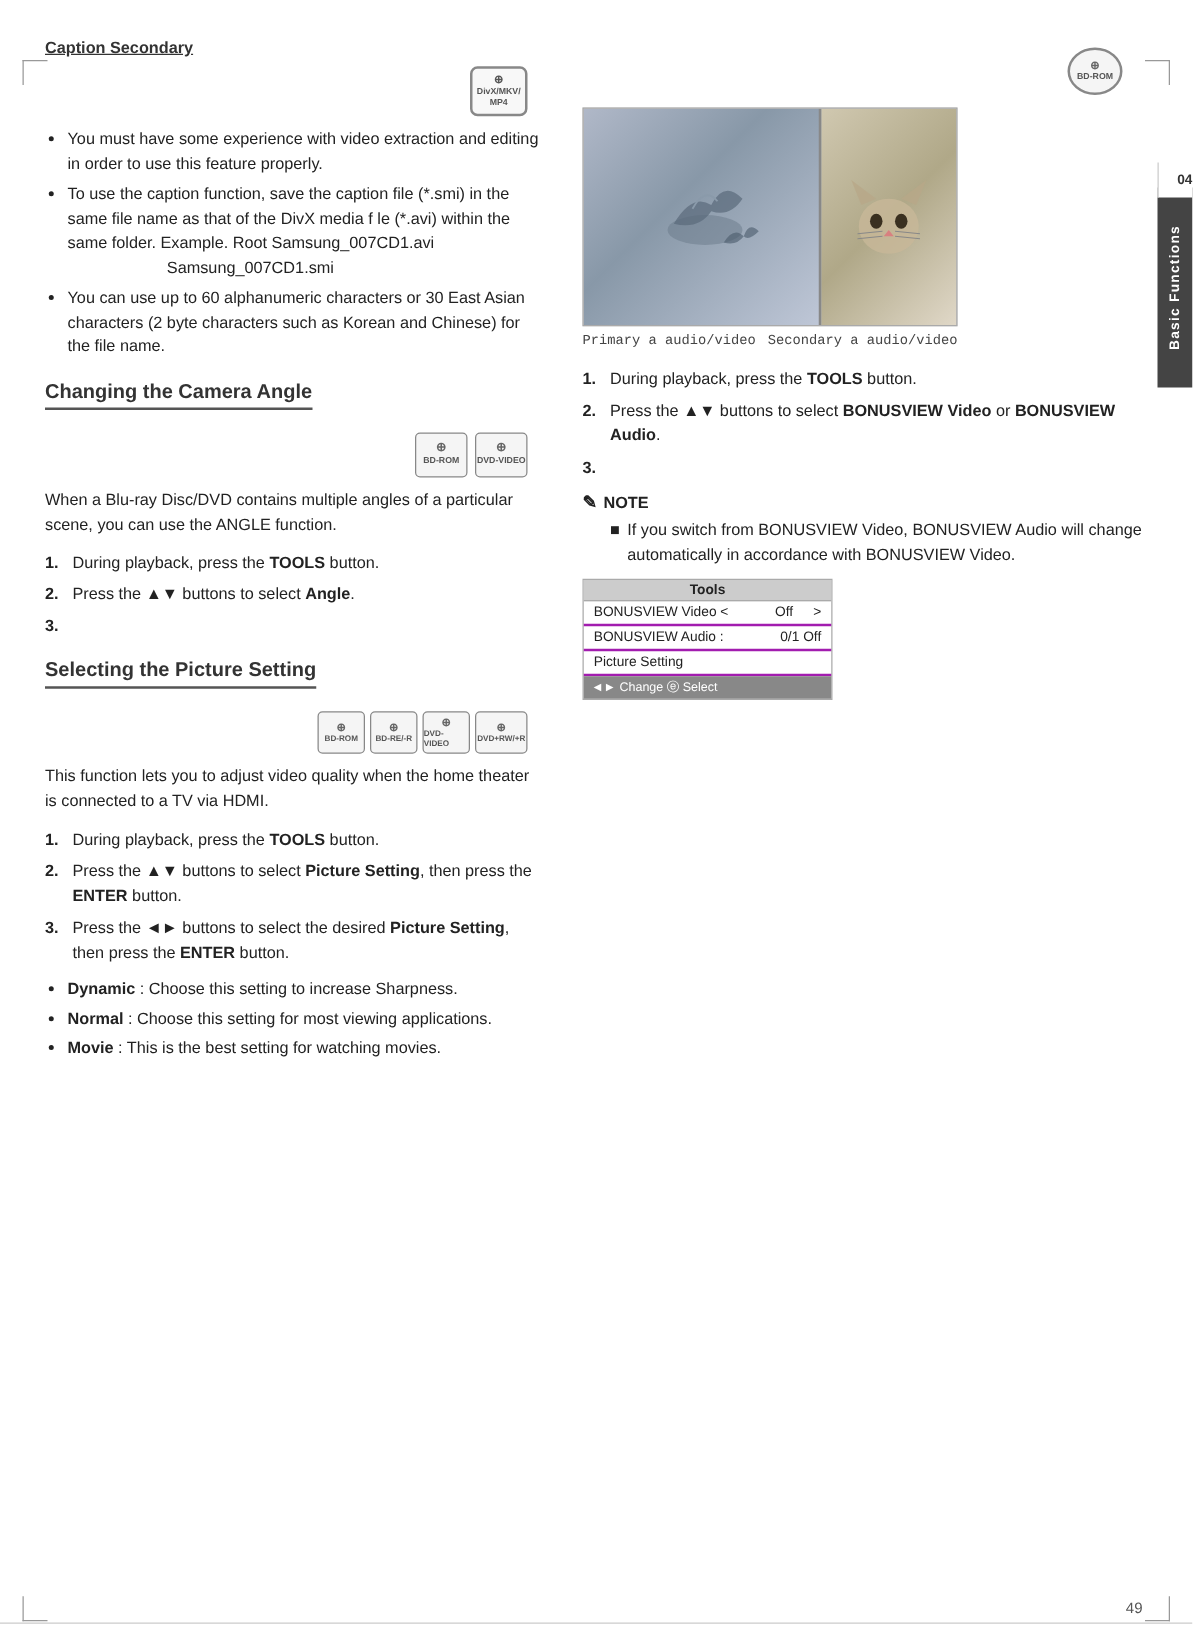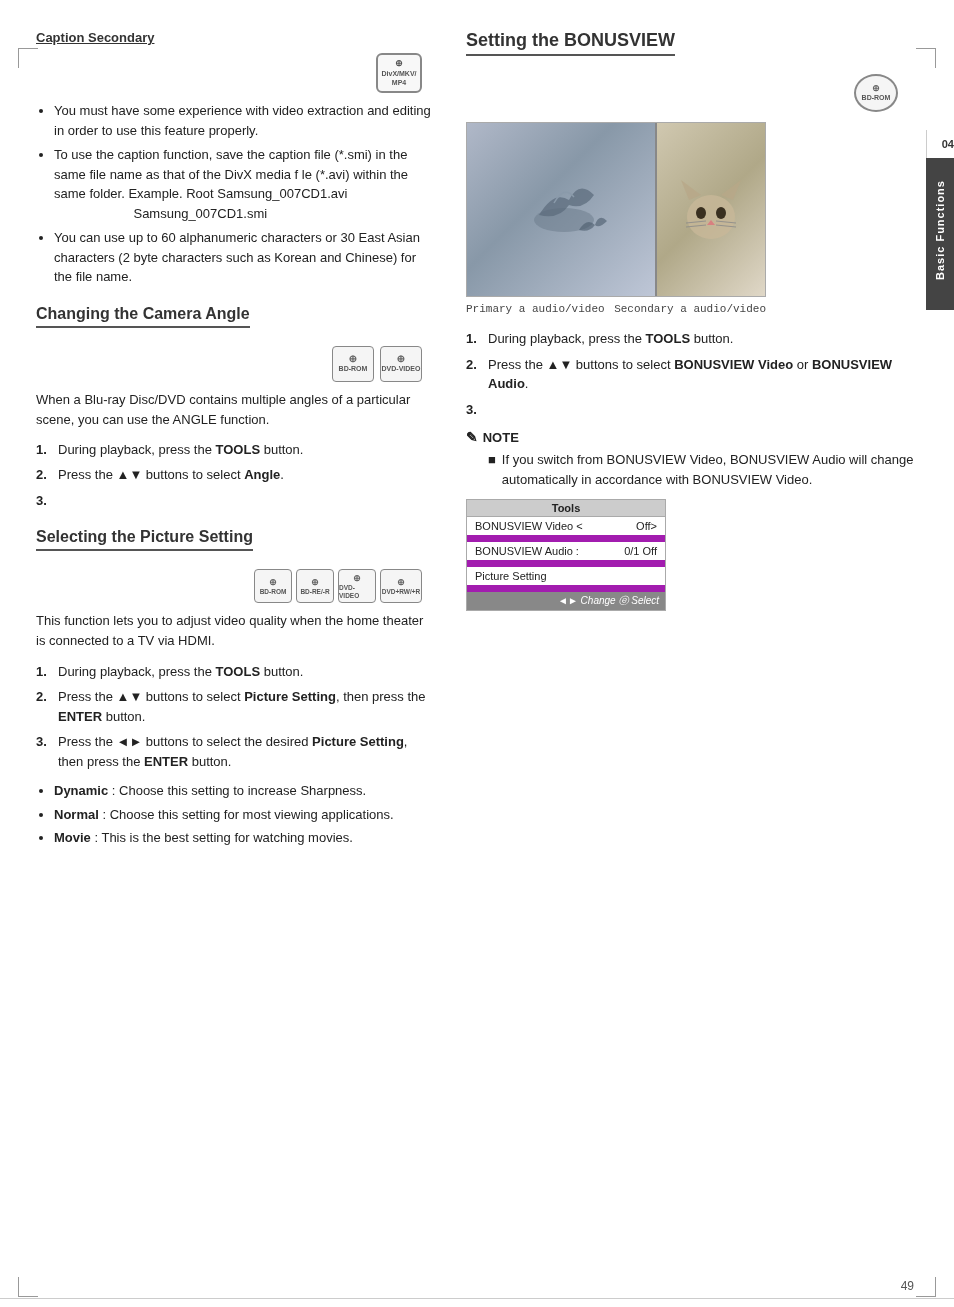--- a/index.html
+++ b/index.html
@@ -252,32 +252,31 @@
       padding: 2px 6px;
       font-weight: bold;
       font-size: 11px;
       border-bottom: 1px solid #aaa;
     }
     .tools-menu-row {
       padding: 3px 8px;
       display: flex;
       justify-content: space-between;
       align-items: center;
-      border-bottom: 7px solid #a21caf;
+      border-bottom: 2px solid #a21caf;
     }
     .tools-menu-row:last-child {
       border-bottom: none;
     }
     .tools-menu-footer {
       background: #888;
       color: #fff;
-      text-align: right;
+      text-align: left;
       padding: 2px 6px;
       font-size: 10px;
-      font-style: italic;
     }
 
     
     .page-footer {
       position: absolute;
       bottom: 16px;
       left: 0;
       right: 0;
       display: flex;
       align-items: center;
@@ -436,21 +435,20 @@
           <li><strong>Normal</strong> : Choose this setting for most viewing applications.</li>
           <li><strong>Movie</strong> : This is the best setting for watching movies.</li>
         </ul>
       </div>
     </div>
 
     <div class="right-col">
 
 
       <div>
-        <div class="section-title" style="font-size:18px;">Setting the BONUSVIEW</div>
 
         <div style="display:flex;justify-content:flex-end;margin-bottom:10px;margin-right:20px;margin-top:8px;">
           <div class="badge" style="width:44px;height:38px;font-size:7px;border-radius:50%;border:2px solid #888;">
             <span class="badge-icon" style="font-size:9px;">⊕</span>
             <span>BD-ROM</span>
           </div>
         </div>
 
 
         
@@ -518,21 +516,21 @@
               <span>If you switch from BONUSVIEW Video, BONUSVIEW Audio will change automatically in accordance with BONUSVIEW Video.</span>
             </li>
           </ul>
         </div>
 
         
         <div class="tools-menu">
           <div class="tools-menu-header">Tools</div>
           <div class="tools-menu-row">
             <span>BONUSVIEW Video &lt;</span>
-            <span style="display:flex;align-items:center;gap:0;">
+            <span style="display:flex;align-items:center;gap:16px;">
               <span>Off</span>
               <span>&gt;</span>
             </span>
           </div>
           <div class="tools-menu-row">
             <span>BONUSVIEW Audio :</span>
             <span>0/1 Off</span>
           </div>
           <div class="tools-menu-row">
             <span>Picture Setting</span>

